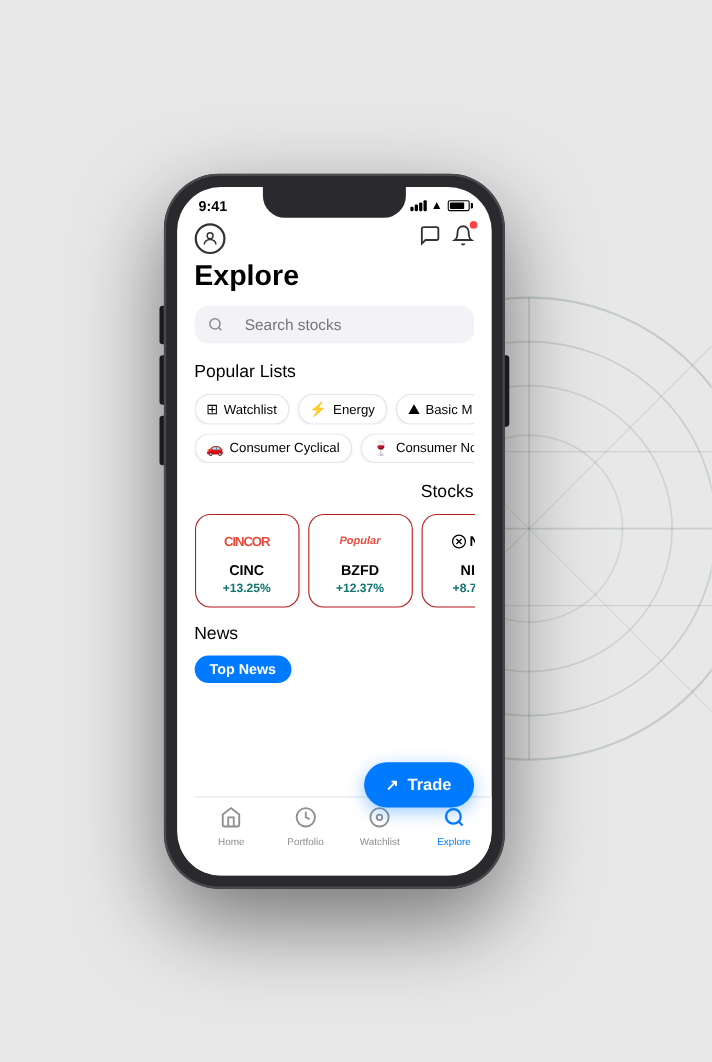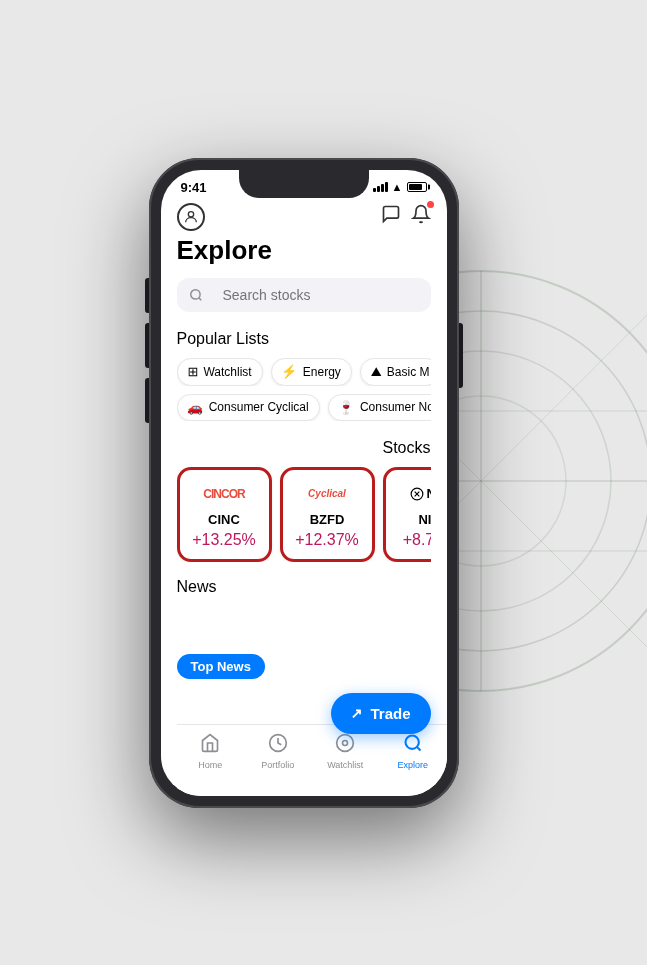--- a/index.html
+++ b/index.html
@@ -296,21 +296,21 @@
 
     
     .stock-cards {
       display: flex;
       gap: 8px;
       overflow-x: auto;
     }
     .stock-card {
       min-width: 95px;
       background: #fff;
-      border: 3px solid #b91c1c;
+      border: 1px solid #b91c1c;
       border-radius: 14px;
       padding: 10px;
       display: flex;
       flex-direction: column;
       align-items: center;
       gap: 4px;
       box-shadow: 0 1px 4px rgba(0,0,0,0.06);
       cursor: pointer;
     }
     .stock-logo {
@@ -323,23 +323,23 @@
     }
     .cinc-logo { color: #e74c3c; letter-spacing: -1px; font-size: 12px; }
     .bzfd-logo { color: #e74c3c; font-size: 10px; font-weight: 900; font-style: italic; }
     .nio-logo { display: flex; align-items: center; gap: 2px; }
     .stock-ticker {
       font-size: 13px;
       font-weight: 700;
       color: #000;
     }
     .stock-change {
-      font-size: 16px;
-      font-weight: 400;
-      color: #be185d;
+      font-size: 11px;
+      font-weight: 700;
+      color: #0f766e;
     }
 
     
     .news-section {
       margin-bottom: 12px;
     }
     .news-tabs {
       display: flex;
       gap: 12px;
       align-items: center;
@@ -349,21 +349,20 @@
       font-weight: 500;
       color: #8e8e93;
       cursor: pointer;
       padding: 5px 14px;
       border-radius: 20px;
     }
     .news-tab.active {
       background: #007aff;
       color: #fff;
       font-weight: 600;
-      margin-top: 48px;
     }
 
     
     .trade-btn {
       position: absolute;
       bottom: 62px;
       right: 16px;
       background: #007aff;
       color: #fff;
       border: none;
@@ -560,21 +559,21 @@
 
           <div class="stock-card">
             <div class="stock-logo cinc-logo">
               CINC<span style="color:#e74c3c">O</span>R
             </div>
             <div class="stock-ticker">CINC</div>
             <div class="stock-change">+13.25%</div>
           </div>
 
           <div class="stock-card">
-            <div class="stock-logo bzfd-logo">Cyclical</div>
+            <div class="stock-logo bzfd-logo">Popular</div>
             <div class="stock-ticker">BZFD</div>
             <div class="stock-change">+12.37%</div>
           </div>
 
           <div class="stock-card">
             <div class="stock-logo nio-logo">
               <svg width="14" height="14" viewBox="0 0 24 24" fill="none">
                 <circle cx="12" cy="12" r="10" stroke="#000" stroke-width="2"></circle>
                 <path d="M8 8 L16 16 M8 16 L16 8" stroke="#000" stroke-width="2"></path>
               </svg>

